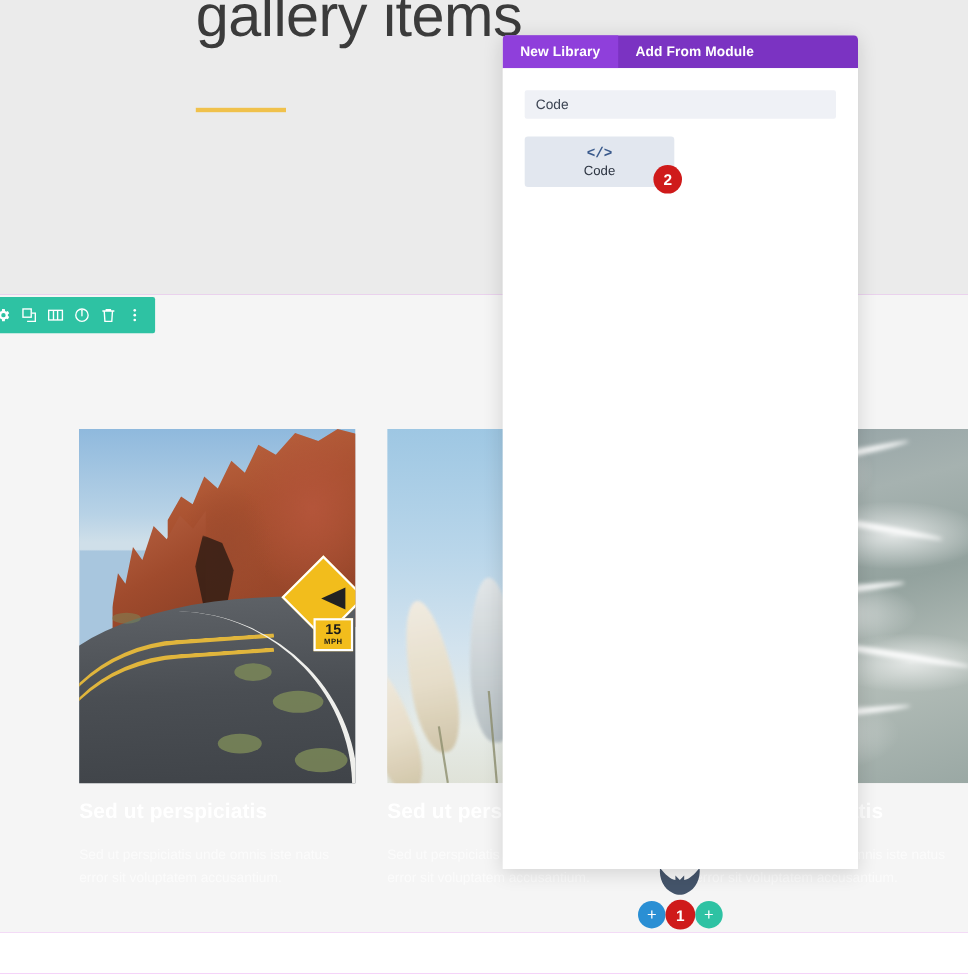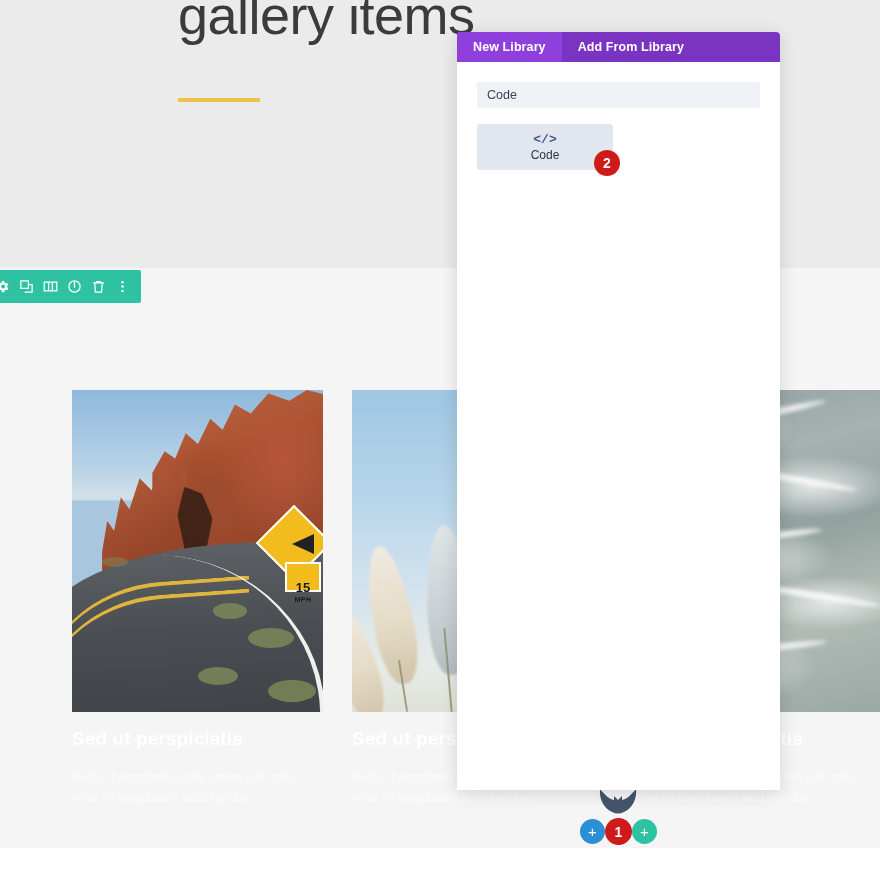--- a/index.html
+++ b/index.html
@@ -193,21 +193,21 @@
     position: absolute;
     right: 2px; top: 53.5%;
     width: 36px; height: 30px;
     background: #f2bd1c;
     border: 2px solid #fff;
     color: #1a1a1a;
     font-size: 13px;
     font-weight: 700;
     line-height: 12px;
     text-align: center;
-    padding-top: 18px;
+    padding-top: 2px;
   }
   .road-sign-plate small { font-size: 7px; display: block; letter-spacing: .4px; }
 
   
   .img-grass {
     position: absolute; inset: 0;
     background: linear-gradient(to bottom, #9ec7e3 0%, #b9d6ea 35%, #d3e3ee 62%, #e6ebe7 85%, #dfe2d8 100%);
   }
   .plume {
     position: absolute;
@@ -541,21 +541,21 @@
   </div>
   <div class="add-row">
     <div class="circ circ-blue">+</div>
     <div class="badge-1">1</div>
     <div class="circ circ-teal">+</div>
   </div>
 
   <div class="modal">
     <div class="modal-tabs">
       <div class="tab active">New Library</div>
-      <div class="tab">Add From Library</div>
+      <div class="tab">Add From Module</div>
     </div>
     <div class="modal-body">
       <input class="search-field" type="text" value="Code" style="">
       <div class="module-grid">
         <div class="module-card">
           <span class="mc-icon">&lt;/&gt;</span>
           <span class="mc-label">Code</span>
         </div>
         <div class="badge-2">2</div>
       </div>

